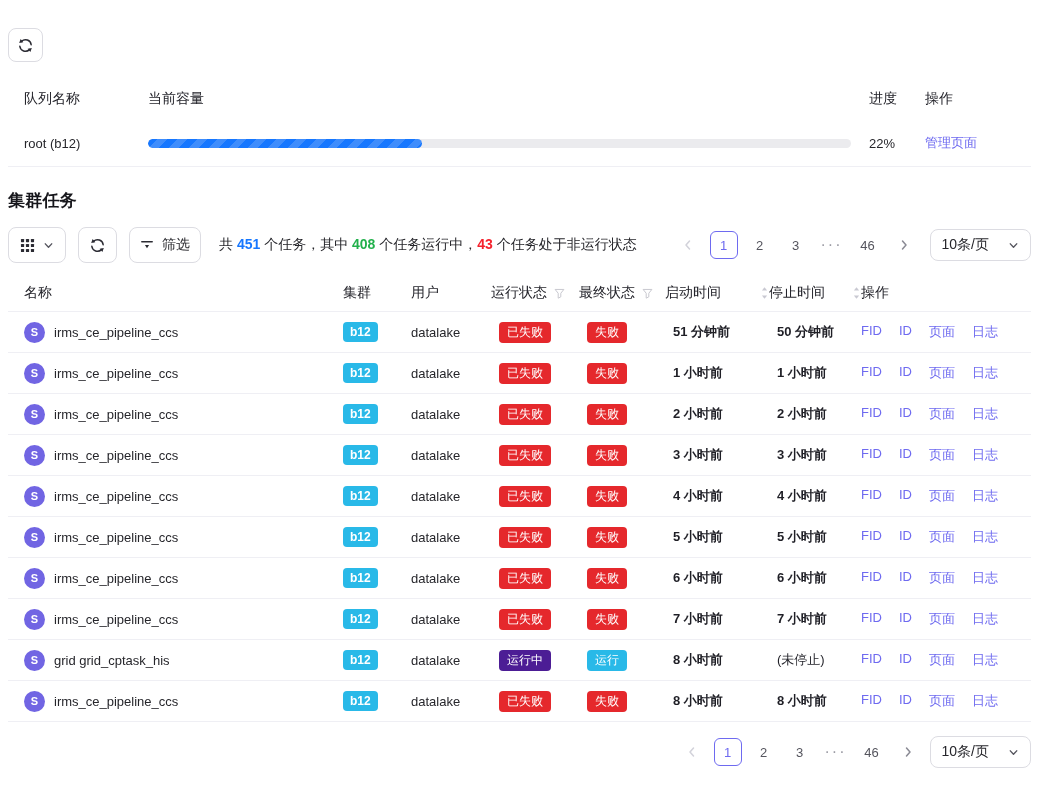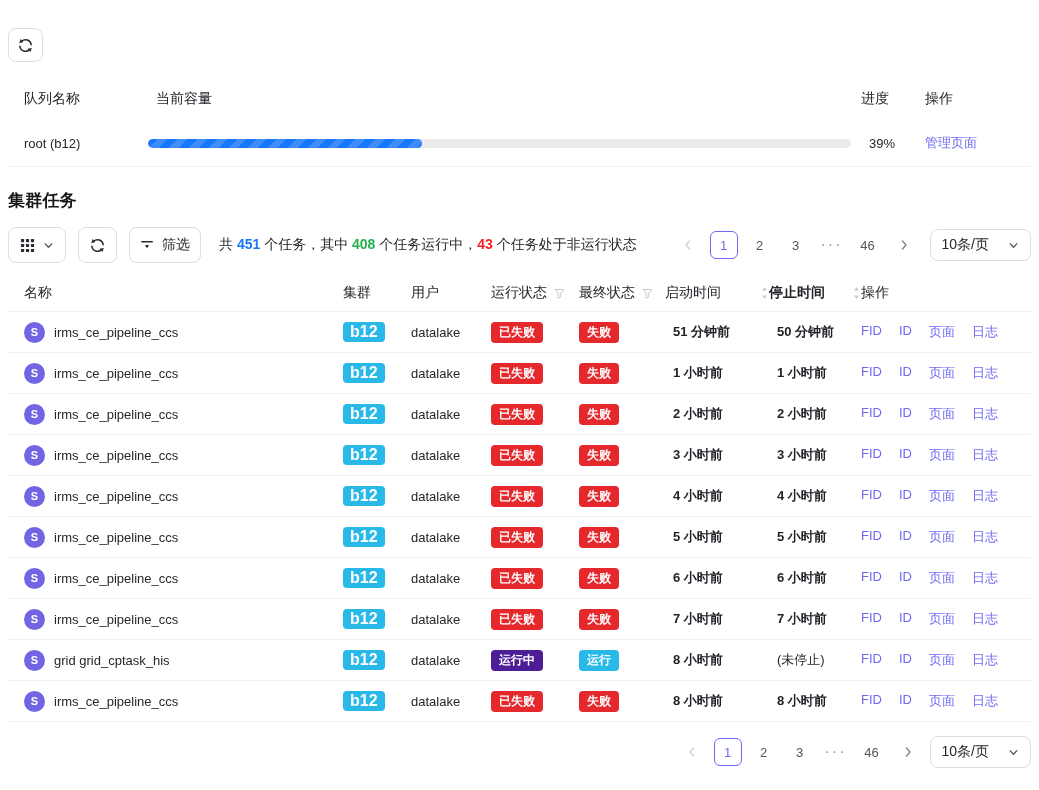--- a/index.html
+++ b/index.html
@@ -21,21 +21,21 @@
     cursor:pointer; font-size:14px; color:#26262b;
   }
   .icon-btn.sm { height:34px; min-width:34px; padding:0 8px; }
 
   
   .res-table { margin-top:16px; }
   .res-grid {
     display:grid; grid-template-columns:124px 1fr 56px 90px;
     align-items:center; padding:0 16px;
   }
-  .res-head { height:42px; font-size:14px; font-weight:500; color:#23232a; margin-top:14px;gap:8px; }
+  .res-head { height:42px; font-size:14px; font-weight:500; color:#23232a; margin-top:14px; }
   .res-row  { height:47px; font-size:13px; border-bottom:1px solid #efeff4; }
   .capacity-cell { padding-right:18px; }
   .progress-track { height:9px; border-radius:5px; background:#ebebee; overflow:hidden; }
   .progress-fill {
     height:100%; border-radius:5px;
     background:repeating-linear-gradient(135deg,#1677ff 0 7px,#3f8dfc 7px 14px);
   }
   a.link { color:#6e6af0; text-decoration:none; cursor:pointer; }
 
   
@@ -72,26 +72,26 @@
   .task-row { height:41px; border-bottom:1px solid #efeff4; font-size:13px; }
   .name-cell { display:flex; align-items:center; gap:9px; min-width:0; }
   .avatar {
     width:21px; height:21px; border-radius:50%; background:#7165e3;
     color:#fff; font-size:11px; font-weight:700;
     display:flex; align-items:center; justify-content:center; flex:0 0 21px;
   }
   .task-name { white-space:nowrap; overflow:hidden; text-overflow:ellipsis; color:#26262b; }
   .badge {
     display:inline-block; border-radius:4px; color:#fff;
-    font-size:16px; font-weight:600; padding:2px 7px; line-height:16px;
+    font-size:12px; font-weight:600; padding:2px 7px; line-height:16px;
   }
   .badge.cluster { background:#29b9e8; }
   .status-badge {
     display:inline-block; border-radius:4px; color:#fff;
-    font-size:12px; font-weight:700; padding:3px 8px; line-height:15px;
+    font-size:12px; font-weight:400; padding:3px 8px; line-height:15px;margin-left:8px;
   }
   .time-cell { font-weight:700; color:#1f1f26;margin-left:8px; }
   .time-cell.plain { font-weight:400; }
   .ops-cell { display:flex; gap:17px; }
   .op-link { color:#6e6af0; font-size:13px; text-decoration:none; cursor:pointer; white-space:nowrap; }
 
   .table-footer { display:flex; justify-content:flex-end; margin-top:14px; }
   .table-footer .pagination { margin-left:0; }
 
   svg { display:block; }
@@ -119,21 +119,21 @@
       <div>进度</div>
       <div>操作</div>
     </div>
     <div class="res-grid res-row">
       <div>root (b12)</div>
       <div class="capacity-cell">
         <div class="progress-track">
           <div class="progress-fill" style="width: 39%;"></div>
         </div>
       </div>
-      <div>39%</div>
+      <div>22%</div>
       <div><a class="link">管理页面</a></div>
     </div>
   </div>
 </div>
 
 <div class="section">
   <h1 class="section-title tasks-title">集群任务</h1>
 
   <div class="toolbar">
     <button class="icon-btn" style="min-width:58px;">
@@ -234,21 +234,21 @@
       </div>
       <div class="head-cell" style="justify-content:space-between;">
         <span>启动时间</span>
         <span>
   <svg width="9" height="14" viewBox="0 0 10 16">
     <path d="M5 1.5l3 3.6H2l3-3.6z" fill="#c9c9d2"></path>
     <path d="M5 14.5l-3-3.6h6l-3 3.6z" fill="#c9c9d2"></path>
   </svg>
 </span>
       </div>
-      <div class="head-cell" style="justify-content:space-between;font-weight:bold;">
+      <div class="head-cell" style="justify-content:space-between;">
         <span>停止时间</span>
         <span>
   <svg width="9" height="14" viewBox="0 0 10 16">
     <path d="M5 1.5l3 3.6H2l3-3.6z" fill="#c9c9d2"></path>
     <path d="M5 14.5l-3-3.6h6l-3 3.6z" fill="#c9c9d2"></path>
   </svg>
 </span>
       </div>
       <div class="head-cell">
           <span>操作</span>

